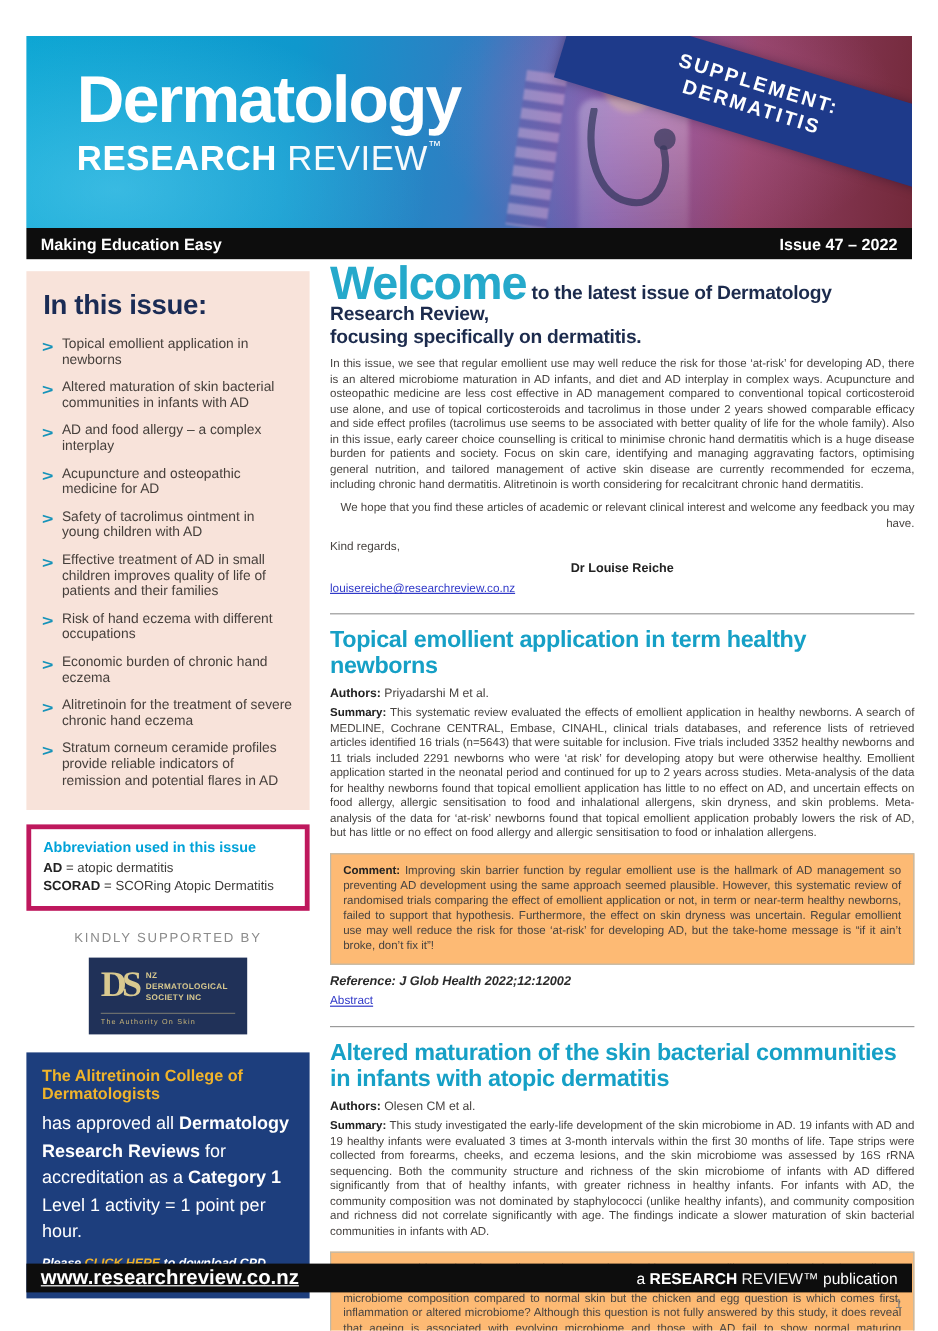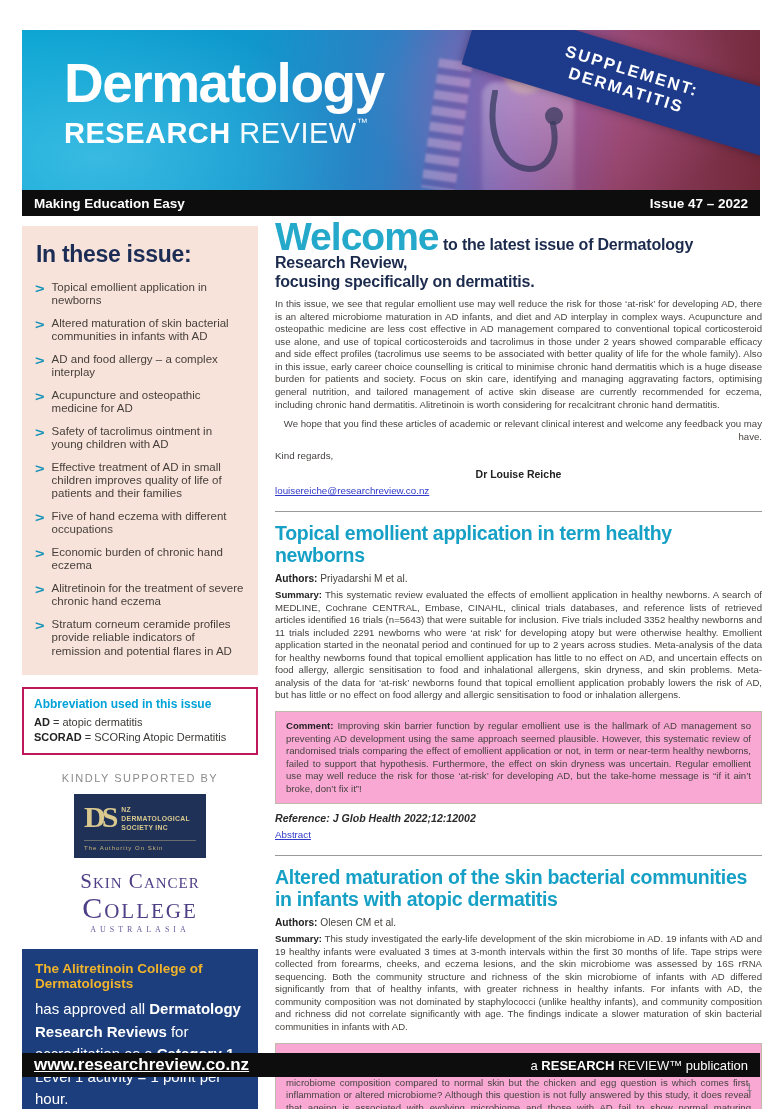--- a/index.html
+++ b/index.html
@@ -39,21 +39,21 @@
   .footer-bar{top:1053px;height:24px;font-size:13px;}
 
   
   .sidebar{position:absolute;left:22px;top:226px;width:236px;}
   .issue-panel{background:#f8e3da;padding:15px 14px 8px 14px;box-sizing:border-box;}
   .issue-heading{color:#1b2c55;font-size:23px;font-weight:bold;margin:0 0 13px 0;letter-spacing:-.3px;}
   .issue-list{list-style:none;margin:0;padding:0;}
   .issue-list li{display:flex;gap:8px;margin-bottom:9px;color:#453f3b;font-size:11.5px;line-height:1.17;}
   .chev{color:#1693b9;font-weight:900;font-size:13px;line-height:1;position:relative;top:1px;
     transform:scaleX(1.25);display:inline-block;}
-  .abbrev-box{background:#fff;border:2px solid #be185d;padding:8px 10px;margin-top:12px;}
+  .abbrev-box{background:#fff;border:4px solid #be185d;padding:8px 10px;margin-top:12px;}
   .abbrev-heading{color:#00a2d8;font-weight:bold;font-size:12px;margin-bottom:4px;}
   .abbrev-line{font-size:11px;color:#3c3a38;line-height:1.35;}
   .abbrev-line .term{font-weight:bold;color:#222;}
   .supported{text-align:center;color:#8b8b8b;font-size:11px;letter-spacing:1.5px;margin-top:17px;}
   .ds-logo{width:132px;background:#203158;margin:10px auto 0 auto;padding:9px 10px 7px 10px;box-sizing:border-box;}
   .ds-top{display:flex;gap:7px;align-items:flex-start;}
   .ds-mono{color:#d9c98f;font-weight:bold;font-size:30px;line-height:.9;letter-spacing:-4px;
     font-family:"Liberation Serif",serif;}
   .ds-name{color:#d9c98f;font-size:6.8px;font-weight:bold;line-height:1.35;letter-spacing:.3px;padding-top:2px;}
   .ds-tag{color:#c7b57a;font-size:6px;letter-spacing:1px;margin-top:8px;border-top:1px solid rgba(217,201,143,.4);
@@ -76,21 +76,21 @@
   .welcome-sub2{font-size:16px;font-weight:bold;color:#1c2b4d;letter-spacing:-.2px;margin-top:1px;}
   .bodytext{font-size:9.6px;line-height:1.31;color:#474340;text-align:justify;margin:7px 0 0 0;}
   .plain{text-align:right;}
   .regards{font-size:9.8px;margin-top:7px;color:#474340;}
   .sig{font-size:10.5px;font-weight:bold;color:#222;margin-top:7px;text-align:center;}
   .link{color:#3039c8;text-decoration:underline;font-size:9.8px;cursor:pointer;}
   .divider{border:none;border-top:1px solid #9a9a9a;margin:13px 0 11px 0;}
   .article-title{color:#16a0c6;font-size:19.5px;font-weight:bold;line-height:1.12;letter-spacing:-.3px;margin:0 0 6px 0;}
   .byline{font-size:10.2px;color:#474340;margin-bottom:5px;}
   .lbl{font-weight:bold;color:#222;}
-  .comment-box{background:#f9a8d4;border:1px solid #bfbaaa;padding:8px 10px;margin:9px 0 8px 0;
+  .comment-box{background:#fdba74;border:1px solid #bfbaaa;padding:8px 10px;margin:9px 0 8px 0;
     font-size:9.6px;line-height:1.31;color:#474340;text-align:justify;}
   .reference{font-size:10.6px;font-weight:bold;font-style:italic;color:#2b2b2b;margin-top:3px;}
   .abstract{display:inline-block;margin-top:2px;text-align:center;}
 
   
   .site-link{font-weight:bold;text-decoration:underline;color:#fff;font-size:17px;cursor:pointer;}
   .pub .b{font-weight:bold;}
   .pub .l{font-weight:normal;opacity:.95;}
   .page-num{position:absolute;right:30px;top:1081px;color:#7d7d7d;font-size:11px;}
 </style>
@@ -119,21 +119,21 @@
     </div>
   </div>
 
   <div class="topbar">
     <span>Making Education Easy</span>
     <span>Issue 47 – 2022</span>
   </div>
 
   <div class="sidebar">
     <div class="issue-panel">
-      <div class="issue-heading">In these issue:</div>
+      <div class="issue-heading">In this issue:</div>
       <ul class="issue-list">
         <li>
             <span class="chev">&gt;</span>
             <span>Topical emollient application in newborns</span>
           </li>
         <li>
             <span class="chev">&gt;</span>
             <span>Altered maturation of skin bacterial communities in infants with AD</span>
           </li>
         <li>
@@ -147,21 +147,21 @@
         <li>
             <span class="chev">&gt;</span>
             <span>Safety of tacrolimus ointment in young children with AD</span>
           </li>
         <li>
             <span class="chev">&gt;</span>
             <span>Effective treatment of AD in small children improves quality of life of patients and their families</span>
           </li>
         <li>
             <span class="chev">&gt;</span>
-            <span>Five of hand eczema with different occupations</span>
+            <span>Risk of hand eczema with different occupations</span>
           </li>
         <li>
             <span class="chev">&gt;</span>
             <span>Economic burden of chronic hand eczema</span>
           </li>
         <li>
             <span class="chev">&gt;</span>
             <span>Alitretinoin for the treatment of severe chronic hand eczema</span>
           </li>
         <li>
@@ -180,25 +180,20 @@
     <div class="supported">KINDLY SUPPORTED BY</div>
 
     <div class="ds-logo">
       <div class="ds-top">
         <span class="ds-mono">DS</span>
         <span class="ds-name">NZ DERMATOLOGICAL SOCIETY INC</span>
       </div>
       <div class="ds-tag">The Authority On Skin</div>
     </div>
 
-    <div class="scca-logo">
-      <div class="scca1">Skin Cancer</div>
-      <div class="scca2">College</div>
-      <div class="scca3">AUSTRALASIA</div>
-    </div>
 
     <div class="acd-box">
       <div class="acd-heading">The Alitretinoin College of Dermatologists</div>
       <div class="acd-body"><span>has approved all </span><span class="b">Dermatology Research Reviews</span><span> for accreditation as a </span><span class="b">Category 1</span><span> Level 1 activity = 1 point per hour.</span></div>
       <div class="acd-cta"><span>Please </span><a class="acd-link">CLICK HERE</a><span> to download CPD Information</span></div>
     </div>
   </div>
 
   <div class="main">
 

